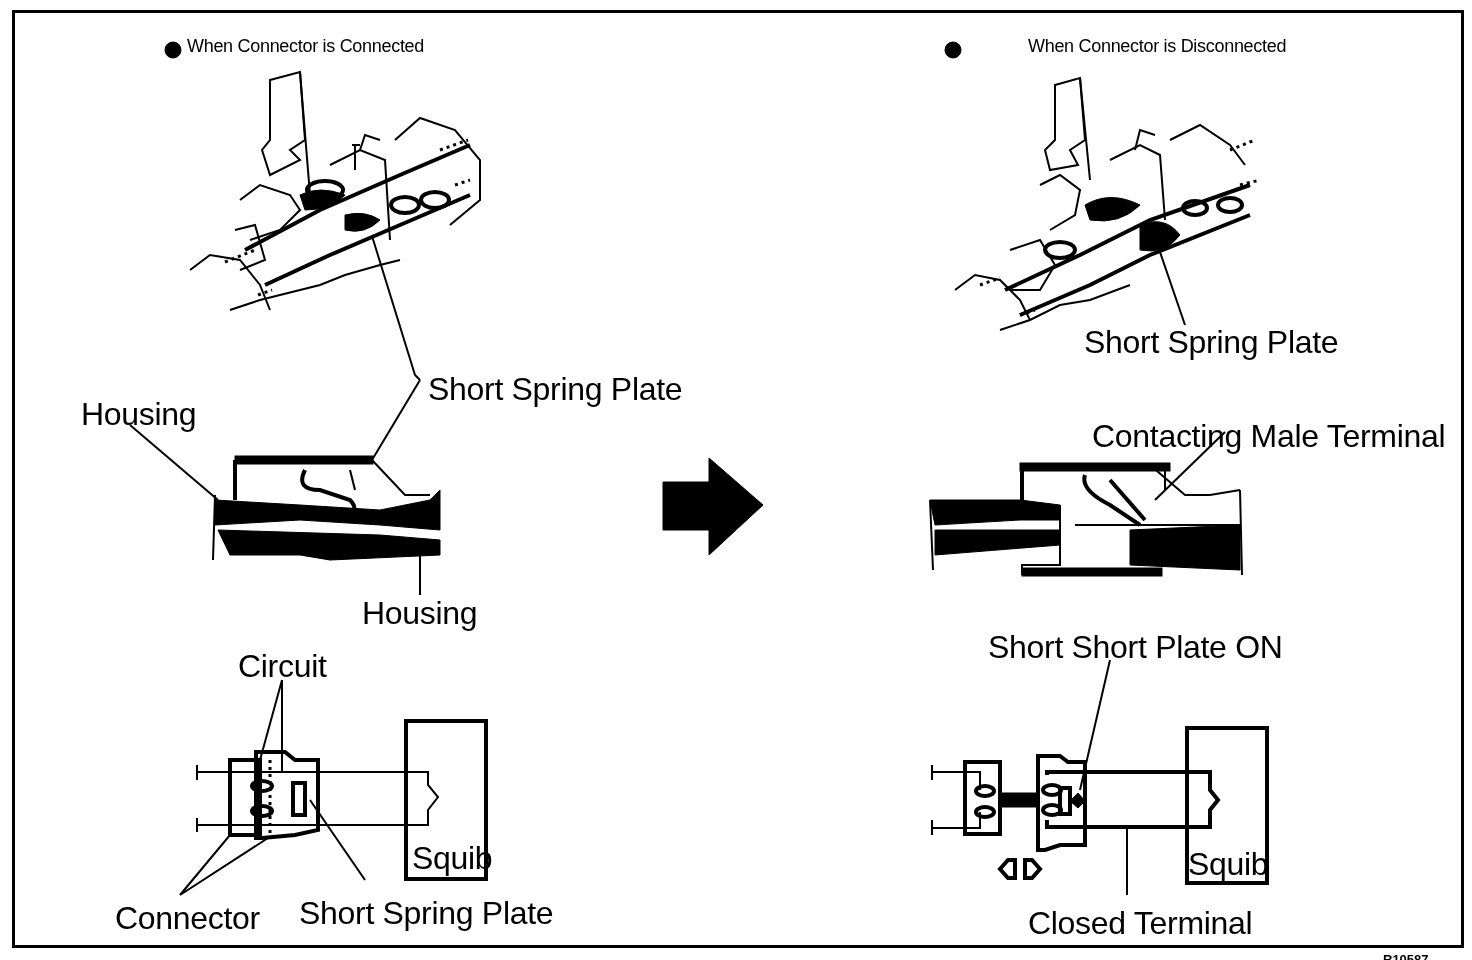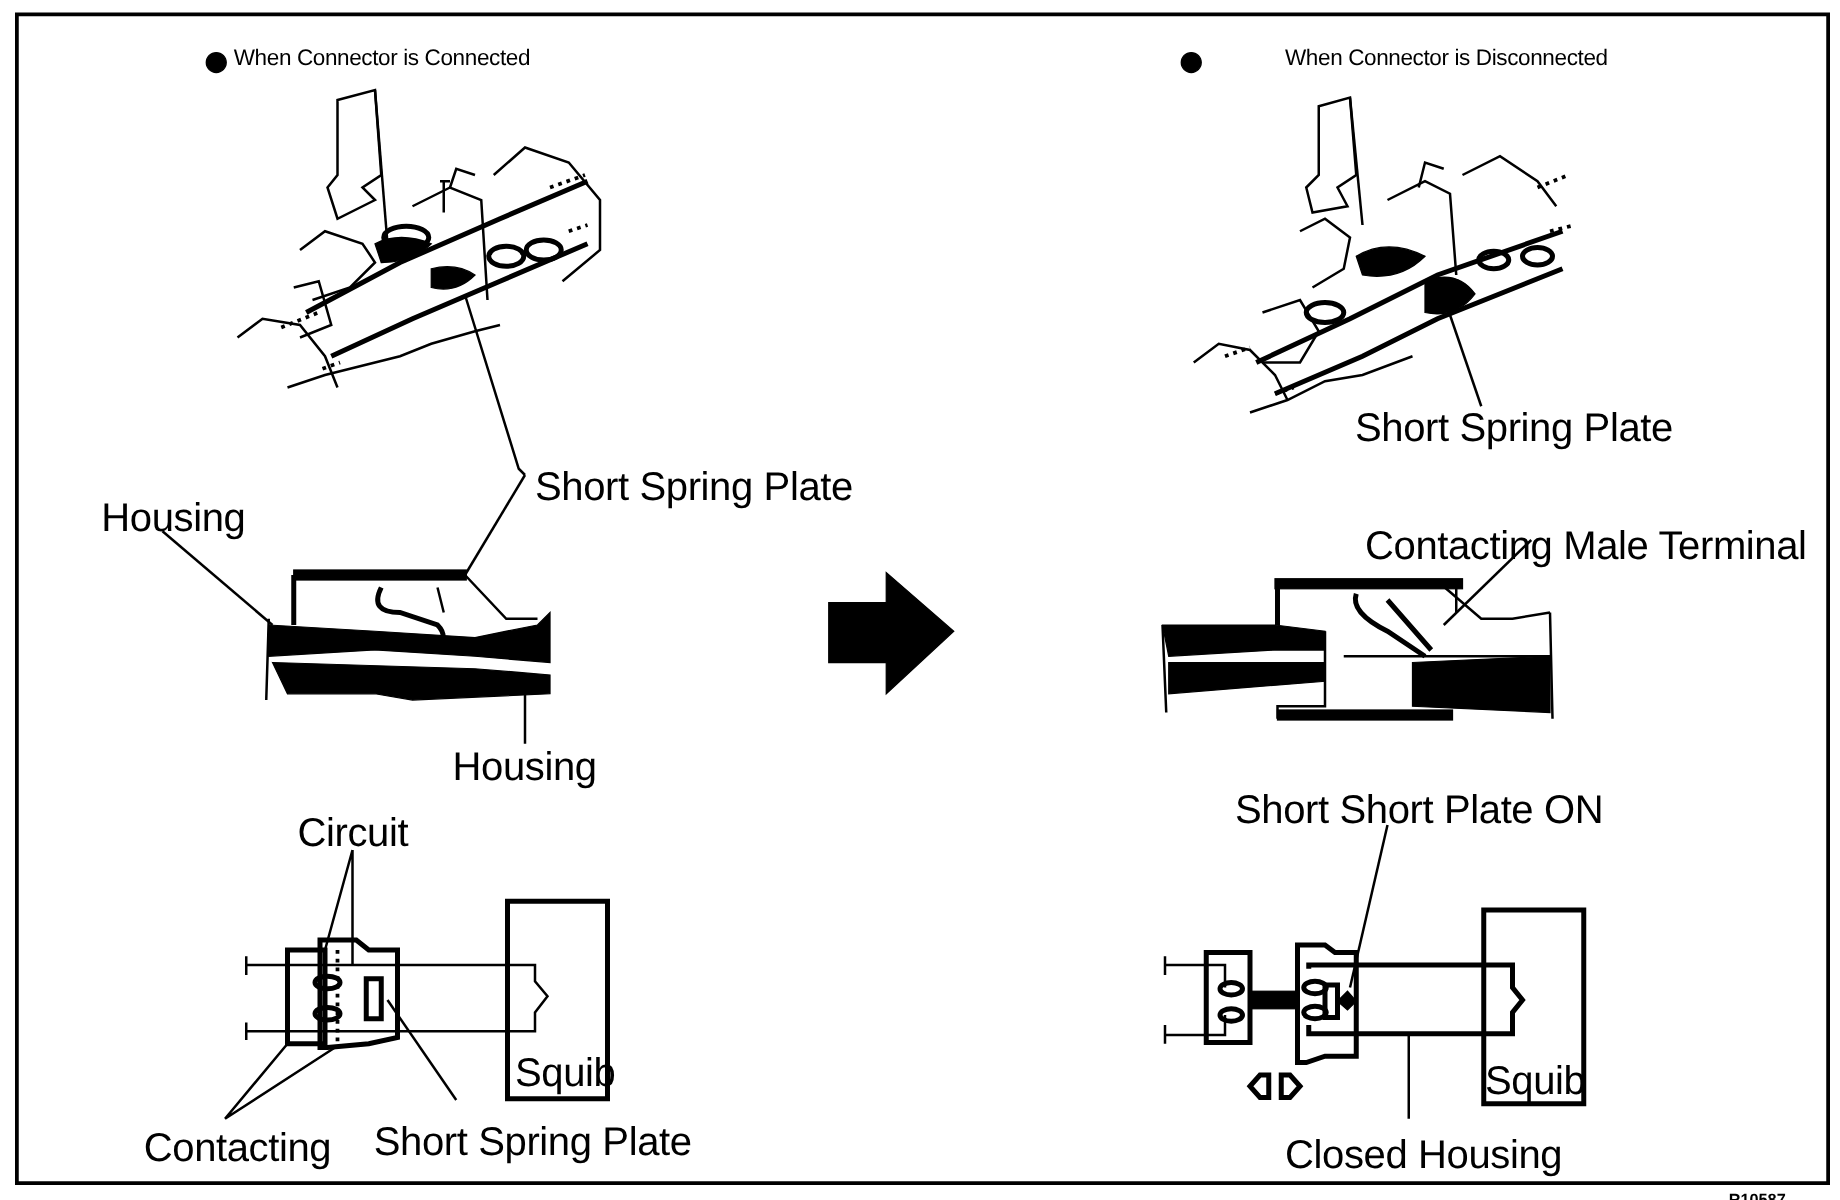--- a/index.html
+++ b/index.html
@@ -141,23 +141,23 @@
   <circle cx="953" cy="50" r="8" class="solid"></circle>
 </svg>
 
 <div class="lbl title" style="left:187px;top:37px;">When Connector is Connected</div>
 <div class="lbl title" style="left:1028px;top:37px;">When Connector is Disconnected</div>
 
 <div class="lbl" style="left:428px;top:373px;">Short Spring Plate</div>
 <div class="lbl" style="left:81px;top:398px;">Housing</div>
 <div class="lbl" style="left:362px;top:597px;">Housing</div>
 <div class="lbl" style="left:238px;top:650px;">Circuit</div>
-<div class="lbl" style="left:115px;top:902px;">Contacting</div>
+<div class="lbl" style="left:115px;top:902px;">Connector</div>
 <div class="lbl" style="left:299px;top:897px;">Short Spring Plate</div>
 <div class="lbl" style="left:412px;top:842px;">Squib</div>
 
 <div class="lbl" style="left:1084px;top:326px;">Short Spring Plate</div>
 <div class="lbl" style="left:1092px;top:420px;">Contacting Male Terminal</div>
 <div class="lbl" style="left:988px;top:631px;">Short Short Plate ON</div>
 <div class="lbl" style="left:1188px;top:848px;">Squib</div>
-<div class="lbl" style="left:1028px;top:907px;">Closed Housing</div>
+<div class="lbl" style="left:1028px;top:907px;">Closed Terminal</div>
 
 <div class="code" style="left:1383px;top:928px;margin-top:24px;">R10587</div>
 
 </body></html>

